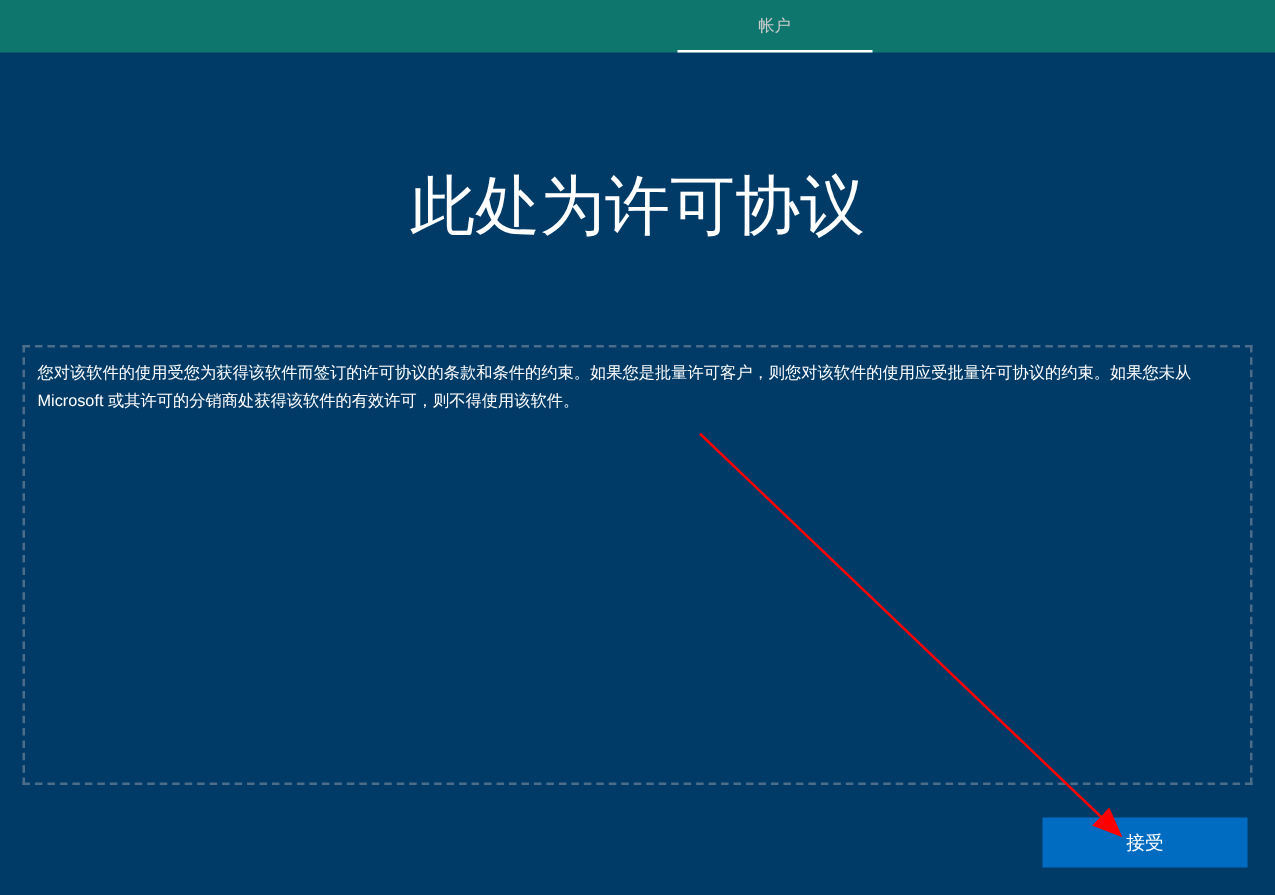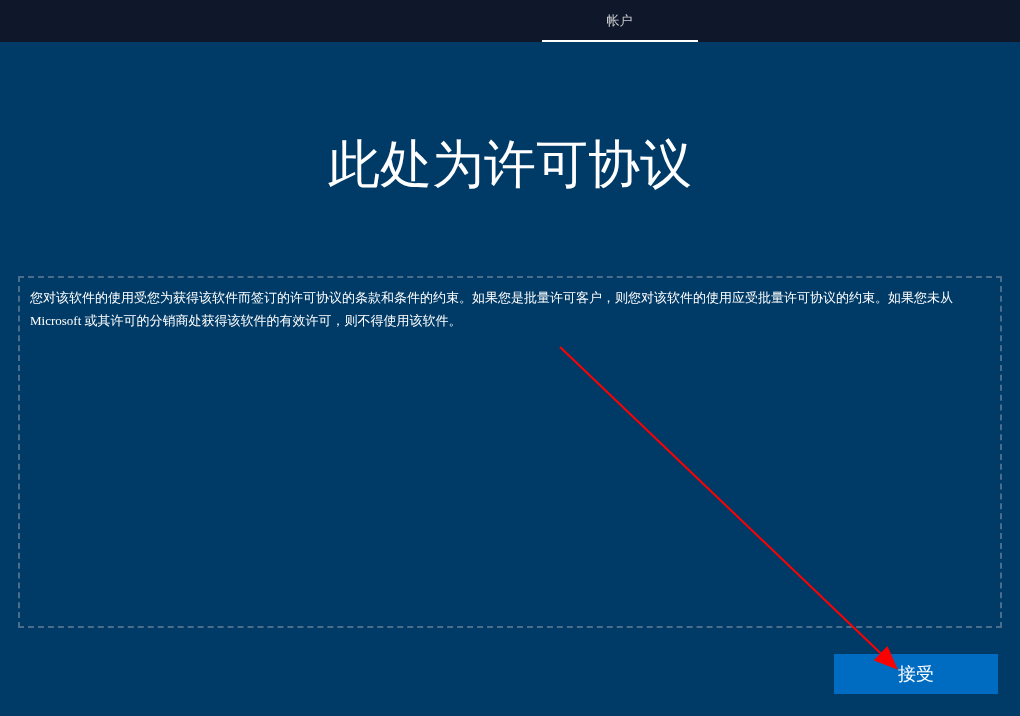--- a/index.html
+++ b/index.html
@@ -13,21 +13,21 @@
       height: 716px;
       background-color: #003b67;
       font-family: "Microsoft YaHei", "Segoe UI", sans-serif;
       overflow: hidden;
       position: relative;
     }
     
     .top-bar {
       width: 100%;
       height: 42px;
-      background-color: #0f172a;
+      background-color: #0f766e;
       display: flex;
       justify-content: center;
       align-items: flex-end;
       padding-left: 29px;
     }
     
     .tab-container {
       display: flex;
       height: 100%;
       align-items: flex-end;
@@ -75,39 +75,38 @@
     
     .agreement-box {
       position: absolute;
       top: 234px;
       left: 18px;
       right: 18px;
       height: 352px;
       border: 2px dashed #4a6d8a;
       padding: 8px 10px;
       overflow: auto;
-      font-family: Liberation Serif, serif;
     }
     
     .agreement-text {
       color: #ffffff;
       font-size: 13px;
       line-height: 1.8;
     }
     
     .accept-button {
       position: absolute;
       bottom: 22px;
       right: 22px;
       width: 164px;
       height: 40px;
       background-color: #006cc1;
       color: #ffffff;
       border: none;
-      font-size: 18px;
+      font-size: 15px;
       cursor: pointer;
       font-family: inherit;
     }
     
     .annotation-arrow {
       position: absolute;
       pointer-events: none;
     }
   </style>
 </head>

